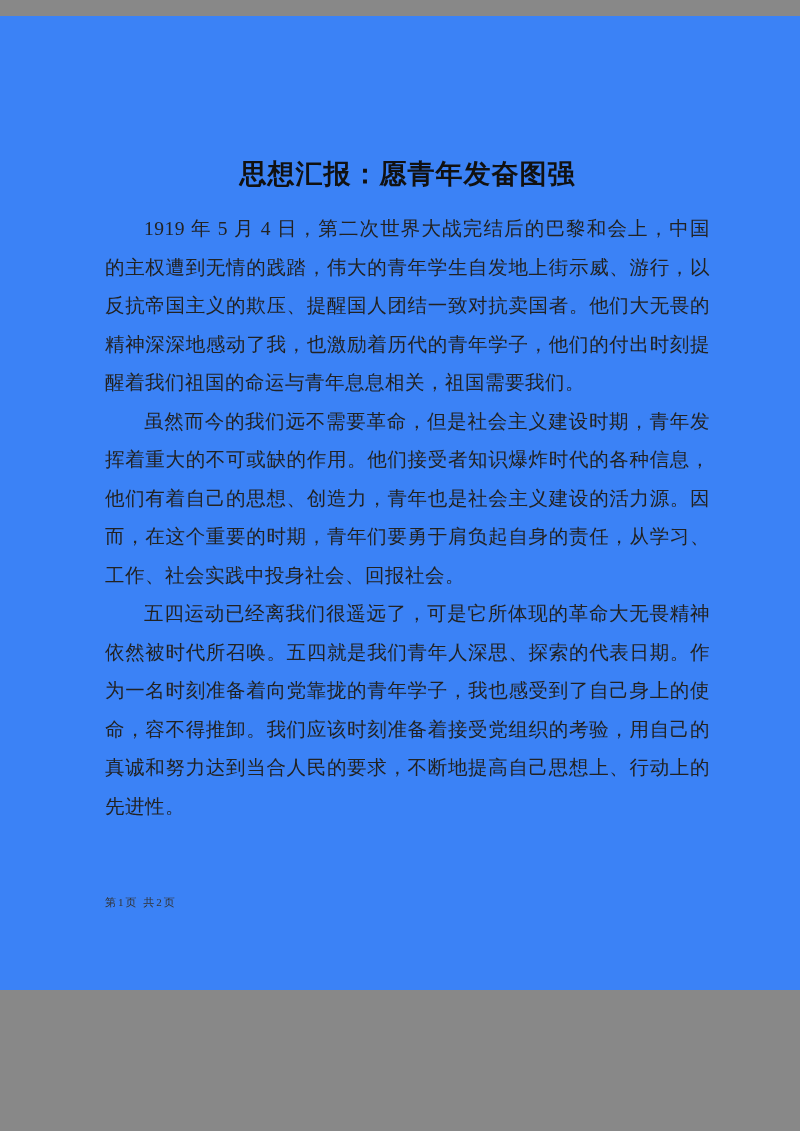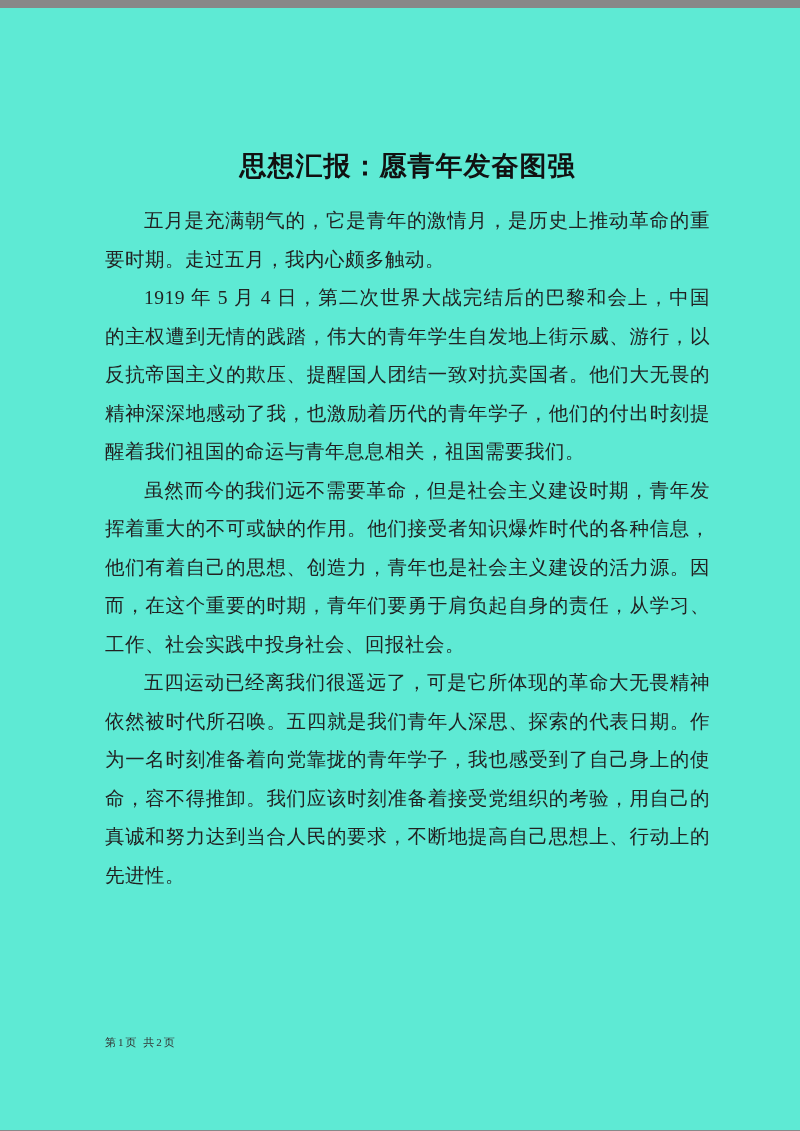--- a/index.html
+++ b/index.html
@@ -3,23 +3,23 @@
 <meta charset="utf-8">
 <style>
   * { margin: 0; padding: 0; box-sizing: border-box; }
   html, body {
     background: #888;
     font-family: "Liberation Serif", "DejaVu Serif", serif;
   }
   .page {
     position: relative;
     width: 800px;
-    height: 1122px;
-    margin: 8px auto;
-    background: #5eead4;
+    height: 974px;
+    margin: 16px auto;
+    background: #3b82f6;
     overflow: hidden;
   }
   .content {
     position: absolute;
     top: 140px;
     left: 105px;
     right: 90px;
   }
   .doc-title {
     text-align: center;
@@ -47,19 +47,18 @@
     color: #333333;
     letter-spacing: 2px;
   }
 </style>
 </head>
 <body>
 
 <div class="page">
   <div class="content">
     <h1 class="doc-title">思想汇报：愿青年发奋图强</h1>
-    <p class="paragraph">五月是充满朝气的，它是青年的激情月，是历史上推动革命的重要时期。走过五月，我内心颇多触动。</p>
     <p class="paragraph">1919 年 5 月 4 日，第二次世界大战完结后的巴黎和会上，中国的主权遭到无情的践踏，伟大的青年学生自发地上街示威、游行，以反抗帝国主义的欺压、提醒国人团结一致对抗卖国者。他们大无畏的精神深深地感动了我，也激励着历代的青年学子，他们的付出时刻提醒着我们祖国的命运与青年息息相关，祖国需要我们。</p>
     <p class="paragraph">虽然而今的我们远不需要革命，但是社会主义建设时期，青年发挥着重大的不可或缺的作用。他们接受者知识爆炸时代的各种信息，他们有着自己的思想、创造力，青年也是社会主义建设的活力源。因而，在这个重要的时期，青年们要勇于肩负起自身的责任，从学习、工作、社会实践中投身社会、回报社会。</p>
     <p class="paragraph">五四运动已经离我们很遥远了，可是它所体现的革命大无畏精神依然被时代所召唤。五四就是我们青年人深思、探索的代表日期。作为一名时刻准备着向党靠拢的青年学子，我也感受到了自己身上的使命，容不得推卸。我们应该时刻准备着接受党组织的考验，用自己的真诚和努力达到当合人民的要求，不断地提高自己思想上、行动上的先进性。</p>
   </div>
   <div class="page-footer">第1页 共2页</div>
 </div>
 
 </body></html>

